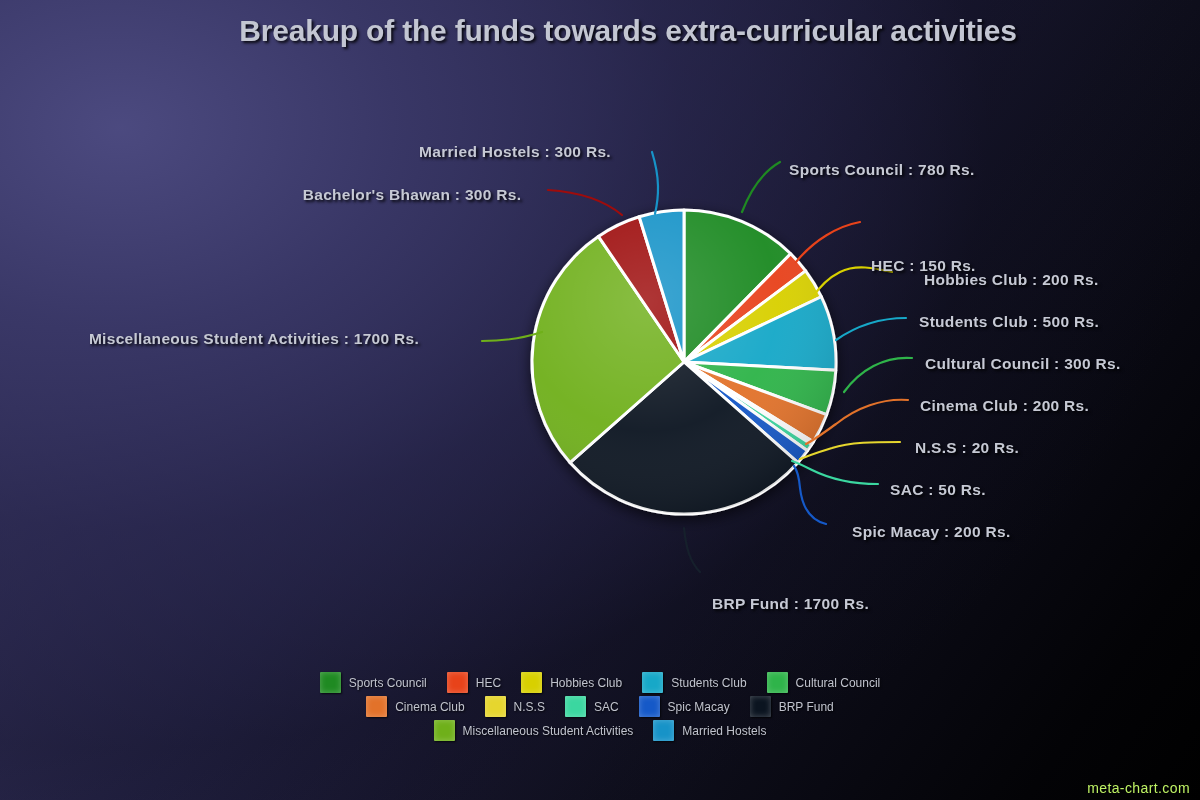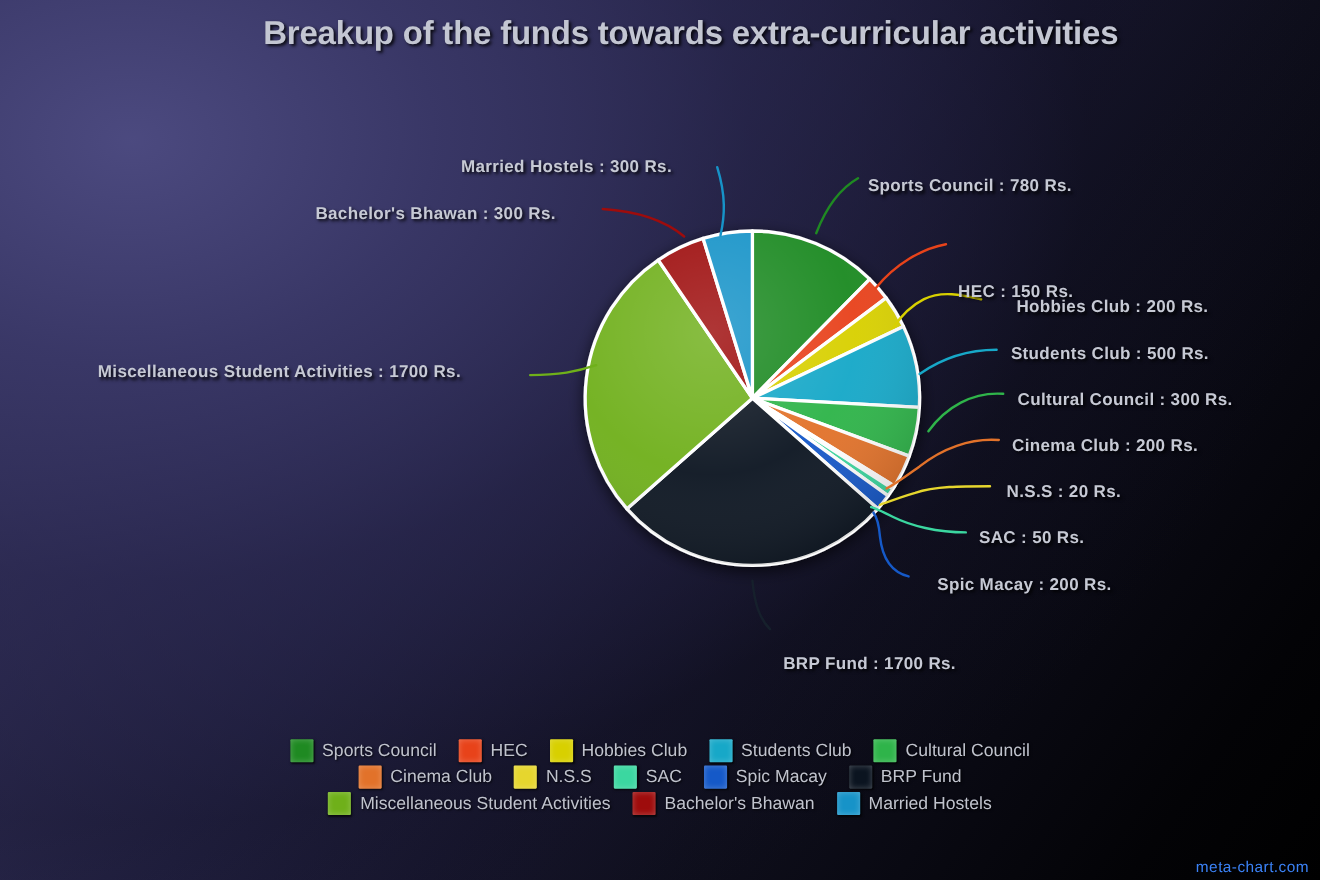--- a/index.html
+++ b/index.html
@@ -120,34 +120,34 @@
   .legend-swatch {
     width: 21px;
     height: 21px;
     margin-right: 8px;
     flex: none;
     border-radius: 1px;
     box-shadow: inset 0 0 6px rgba(255,255,255,0.28),
                 1px 1px 2px rgba(0,0,0,0.7);
   }
   .legend-label {
-    font-size: 16px;
+    font-size: 12px;
     color: #c0c3cd;
     white-space: nowrap;
     text-shadow: 1px 1px 2px rgba(0,0,0,0.8);
     text-align: right;
   }
 
   
   #watermark {
     position: absolute;
     right: 10px;
     bottom: 4px;
     font-size: 14px;
-    color: #3b82f6;
+    color: #bef264;
     letter-spacing: 0.4px;
   }
 </style>
 </head>
 <body>
 
 <div id="chart-root">
   <div id="bg-fallback"></div>
 
   <div class="chart-title">Breakup of the funds towards extra-curricular activities</div>
@@ -193,21 +193,21 @@
       <path stroke="#2fb44a" d="M 912,358 C 884,356 860,370 844,392"></path>
       <path stroke="#e2722a" d="M 908,400 C 882,398 856,408 836,424 C 822,434 814,440 806,444"></path>
       <path stroke="#e6d62e" d="M 900,442 C 874,442 850,442 832,448 C 818,452 808,456 800,459"></path>
       <path stroke="#3bd7a0" d="M 878,484 C 852,484 828,478 812,470 C 802,465 796,462 792,461"></path>
       <path stroke="#1559c8" d="M 826,524 C 810,520 802,506 800,488 C 799,476 797,470 794,466"></path>
       <path stroke="#16202c" d="M 700,572 C 690,562 686,548 684,528"></path>
     </g>
   </svg>
 
   <div class="callout left" style="left:380px;top:143px;width:270px;">Married Hostels : 300 Rs.</div>
-  <div class="callout left" style="left:250px;top:186px;width:292px;">Bachelor's Bhawan : 300 Rs.</div>
+  <div class="callout left" style="left:266px;top:186px;width:292px;">Bachelor's Bhawan : 300 Rs.</div>
   <div class="callout left" style="left:28px;top:330px;width:452px;">Miscellaneous Student Activities : 1700 Rs.</div>
 
   <div class="callout right" style="left:789px;top:161px;">Sports Council : 780 Rs.</div>
   <div class="callout right" style="left:871px;top:217px;margin-top:40px;">HEC : 150 Rs.</div>
   <div class="callout right" style="left:924px;top:271px;">Hobbies Club : 200 Rs.</div>
   <div class="callout right" style="left:919px;top:313px;">Students Club : 500 Rs.</div>
   <div class="callout right" style="left:925px;top:355px;">Cultural Council : 300 Rs.</div>
   <div class="callout right" style="left:920px;top:397px;">Cinema Club : 200 Rs.</div>
   <div class="callout right" style="left:915px;top:439px;">N.S.S : 20 Rs.</div>
   <div class="callout right" style="left:890px;top:481px;">SAC : 50 Rs.</div>
@@ -258,24 +258,20 @@
           <span class="legend-swatch" style="background: rgb(11, 20, 32);"></span>
           <span class="legend-label">BRP Fund</span>
         </div>
       </div>
       <div class="legend-row">
         <div class="legend-item">
           <span class="legend-swatch" style="background: rgb(111, 176, 26);"></span>
           <span class="legend-label">Miscellaneous Student Activities</span>
         </div>
         <div class="legend-item">
-          <span class="legend-swatch" style="background: rgb(158, 12, 12);"></span>
-          <span class="legend-label">Bachelor's Bhawan</span>
-        </div>
-        <div class="legend-item">
           <span class="legend-swatch" style="background: rgb(23, 147, 200);"></span>
           <span class="legend-label">Married Hostels</span>
         </div>
       </div>
     </div>
 
   <div id="watermark">meta-chart.com</div>
 </div>
 
 </body></html>

